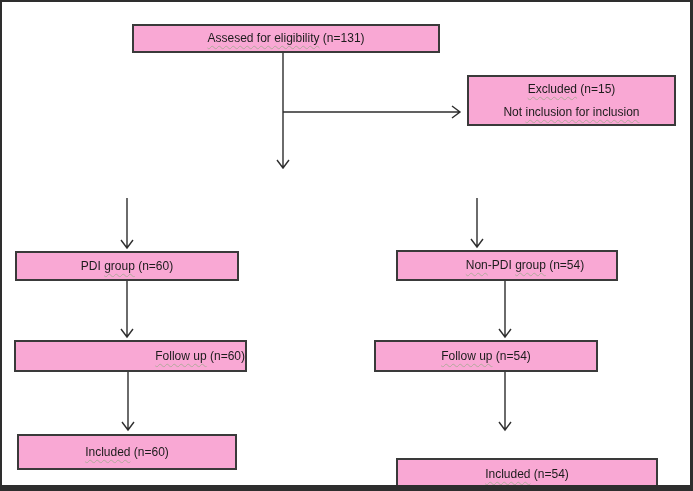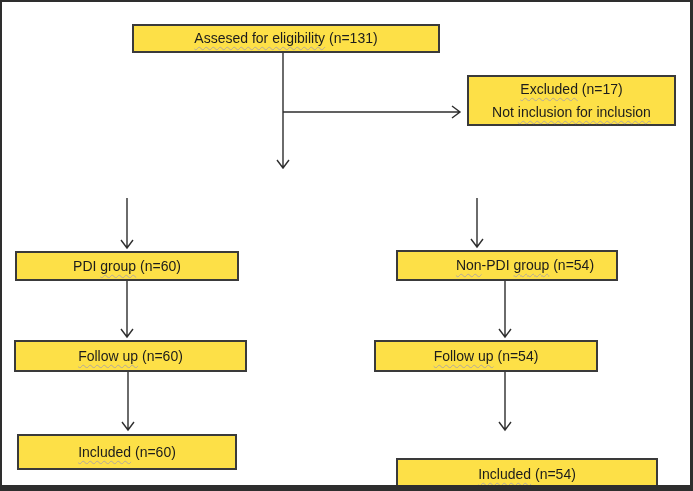--- a/index.html
+++ b/index.html
@@ -22,45 +22,45 @@
   .connectors {
     position: absolute;
     left: 0;
     top: 0;
     pointer-events: none;
   }
   .fbox {
     position: absolute;
     box-sizing: border-box;
     border: 2px solid #3a3a3a;
-    background: #fde047;
+    background: #f9a8d4;
     display: flex;
     flex-direction: column;
     align-items: center;
     justify-content: center;
     text-align: center;
     color: #1c1c1c;
-    font-size: 14px;
+    font-size: 12px;
     line-height: 23px;
     white-space: nowrap;
   }
   .wavy {
     text-decoration-line: underline;
     text-decoration-style: wavy;
     text-decoration-color: #b3a99c;
     text-decoration-thickness: 1px;
     text-underline-offset: 3px;
   }
   
   .b-assessed   { left:130px; top:22px;  width:308px; height:29px; }
   .b-excluded   { left:465px; top:73px;  width:209px; height:51px; }
   .b-randomized { left:12px;  top:168px; width:596px; height:30px; }
   .b-pdi        { left:13px;  top:249px; width:224px; height:30px; }
   .b-nonpdi     { left:394px; top:248px; width:222px; height:31px;padding-left:36px; }
-  .b-fu-left    { left:12px;  top:338px; width:233px; height:32px; }
+  .b-fu-left    { left:12px;  top:338px; width:233px; height:32px;align-items:flex-end; }
   .b-fu-right   { left:372px; top:338px; width:224px; height:32px; }
   .b-inc-left   { left:15px;  top:432px; width:220px; height:36px; }
   .b-inc-right  { left:394px; top:456px; width:262px; height:33px; }
 </style>
 </head>
 <body>
 
 <div class="canvas">
 
   <svg class="connectors" width="688" height="483" viewBox="0 0 688 483" stroke="#2e2e2e" stroke-width="1.4" fill="none">
@@ -72,21 +72,21 @@
     <path d="M503,279 V334 M497,327 L503,335 L509,327"></path>
     <path d="M126,369 V427 M120,420 L126,428 L132,420"></path>
     <path d="M503,369 V427 M497,420 L503,428 L509,420"></path>
   </svg>
 
   <div class="fbox b-assessed">
     <div><span class="wavy">Assesed for eligibility</span><span> (n=131)</span></div>
   </div>
 
   <div class="fbox b-excluded">
-    <div><span class="wavy">Excluded</span><span> (n=17)</span></div>
+    <div><span class="wavy">Excluded</span><span> (n=15)</span></div>
     <div><span>Not </span><span class="wavy">inclusion for inclusion</span></div>
   </div>
 
 
   <div class="fbox b-pdi">
     <div><span>PDI </span><span class="wavy">group</span><span> (n=60)</span></div>
   </div>
 
   <div class="fbox b-nonpdi">
     <div><span class="wavy">Non</span><span>-PDI </span><span class="wavy">group</span><span> (n=54)</span></div>

